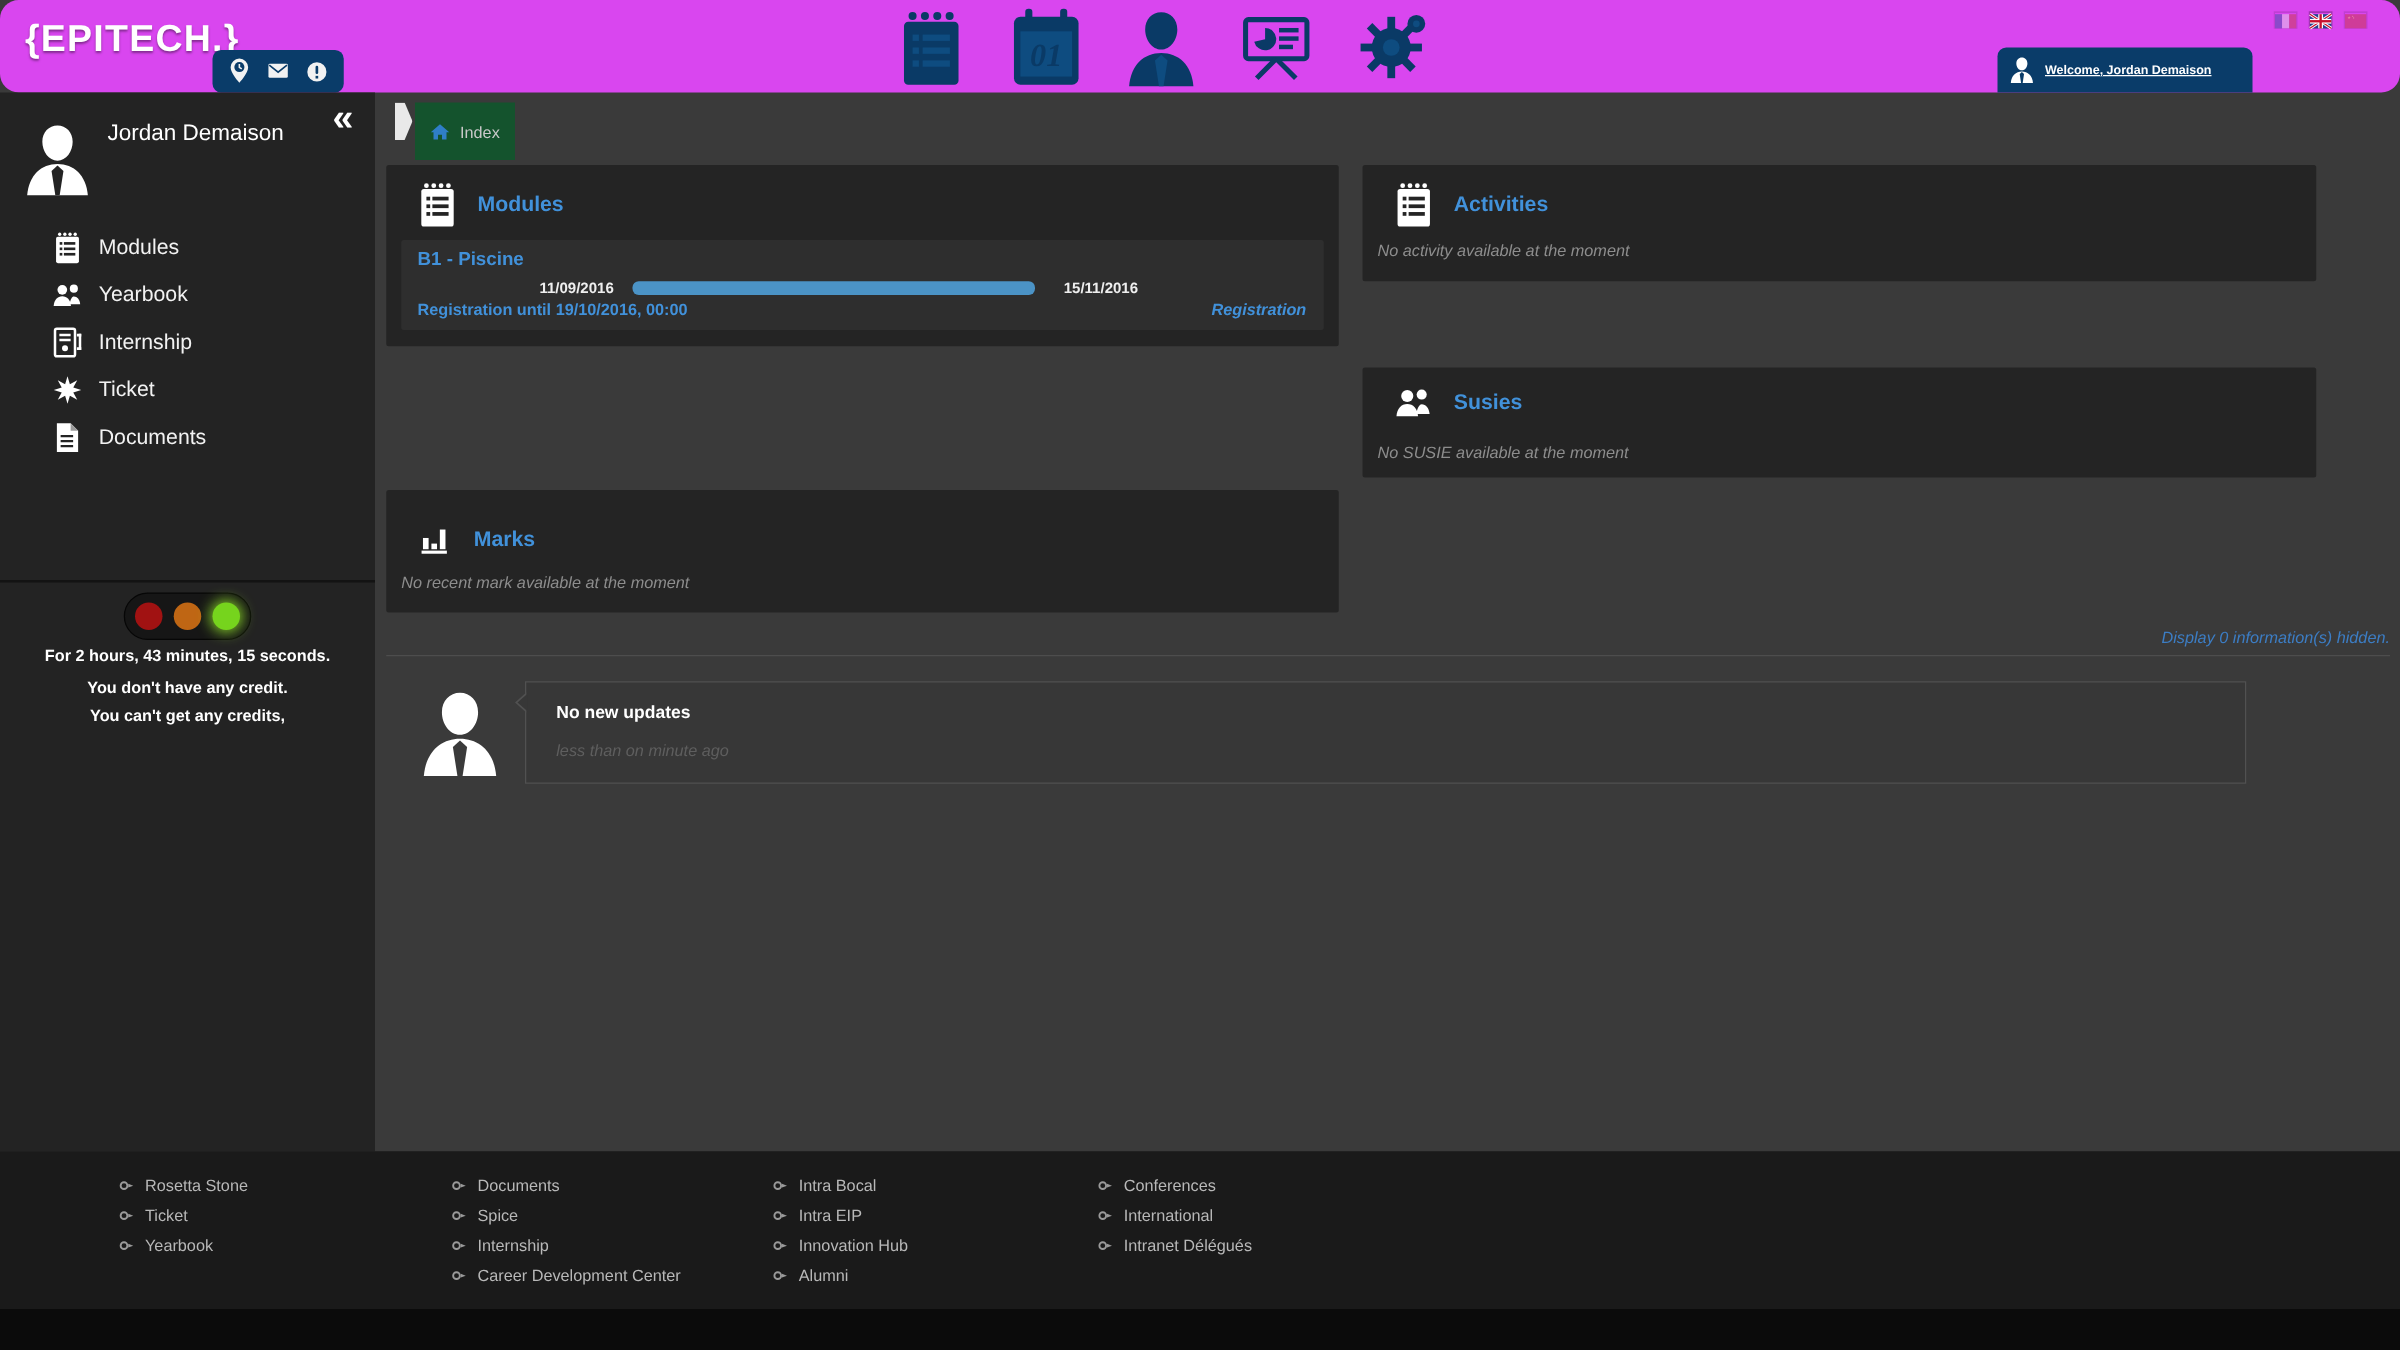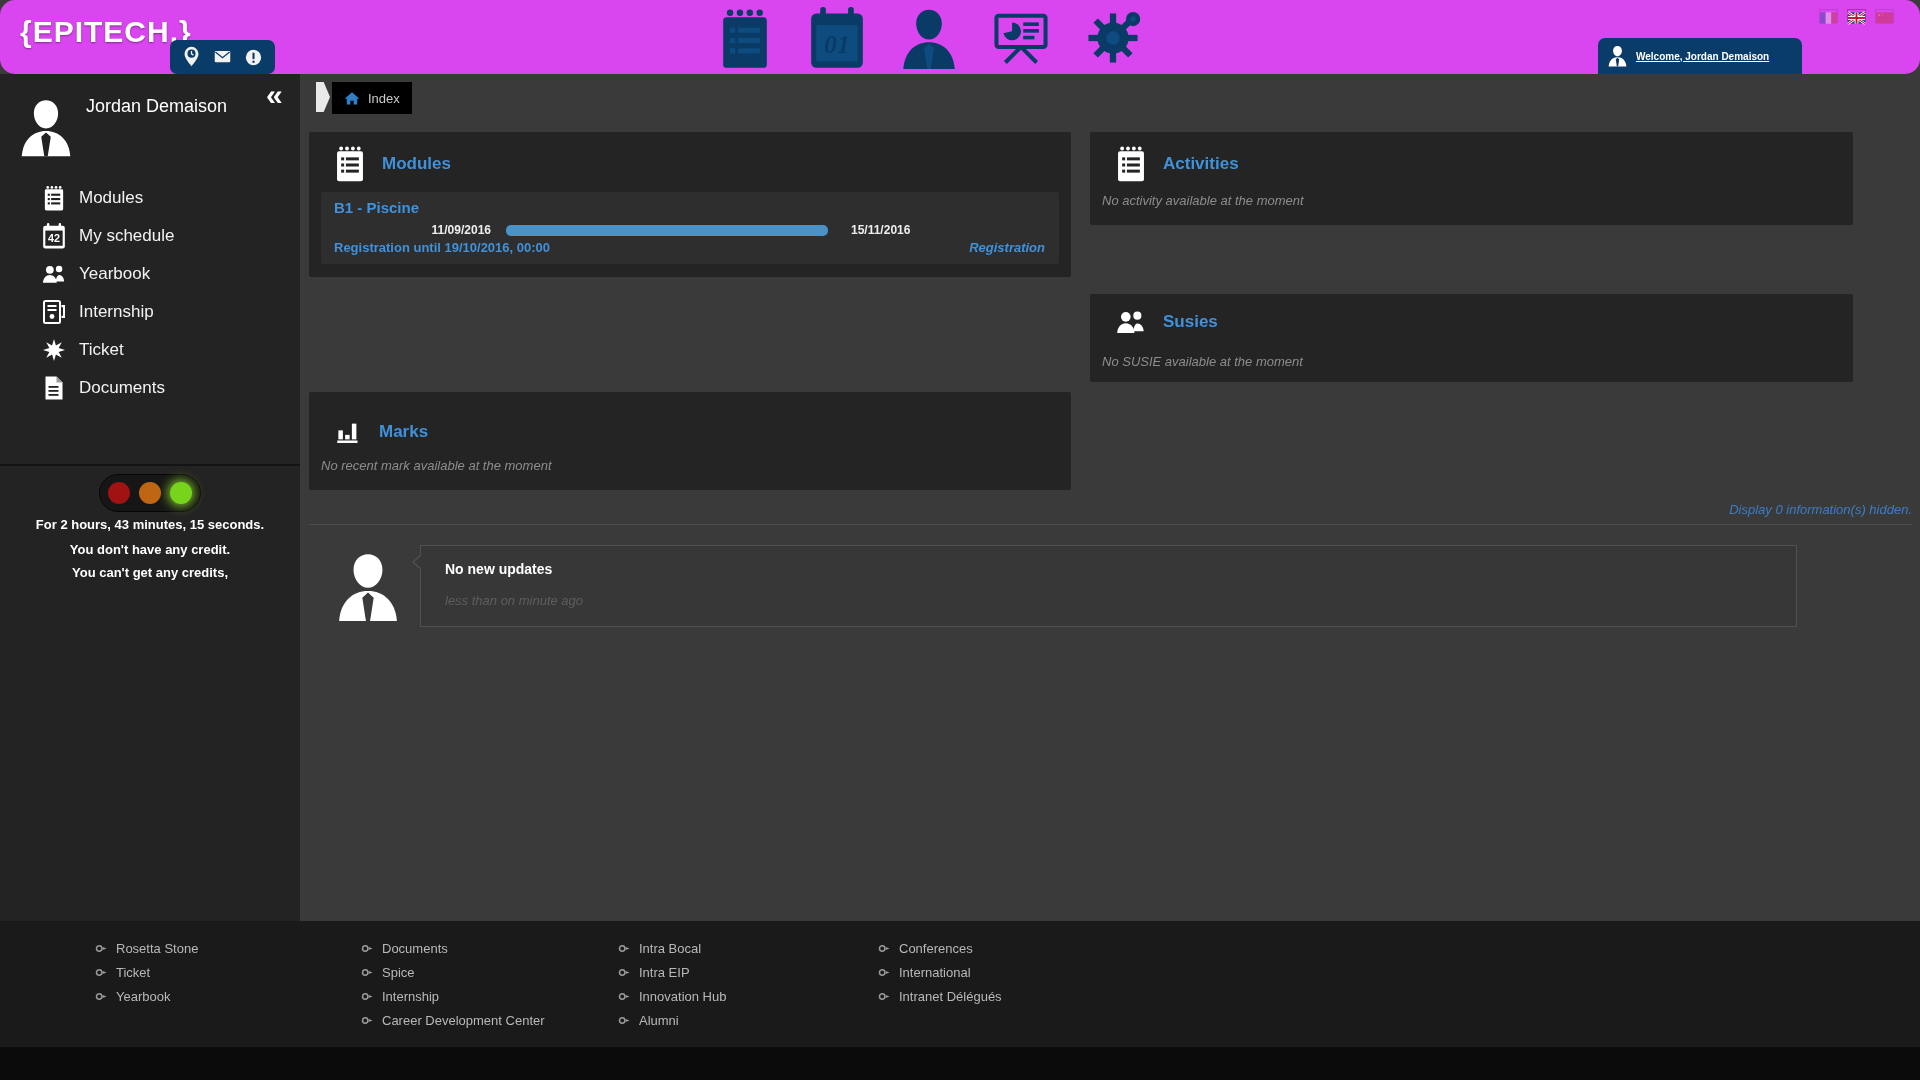--- a/index.html
+++ b/index.html
@@ -37,21 +37,21 @@
   .mi-label { margin-left:13px; font-size:17px; }
   .side-divider { position:absolute; left:0; top:390px; width:100%; border-top:2px solid #131313; }
   .traffic { position:absolute; left:99px; top:400px; width:102px; height:38px; background:#161616; border:1px solid #060606;
              border-radius:19px; display:flex; align-items:center; justify-content:center; gap:9px; }
   .light { width:22px; height:22px; border-radius:50%; }
   .light.green { box-shadow:0 0 11px 2px rgba(150,235,45,.85); }
   .cred { position:absolute; width:100%; text-align:center; color:#fff; font-size:13px; font-weight:bold; }
   
   .breadcrumb { position:absolute; left:316px; top:82px; height:30px; display:flex; cursor:pointer; }
   .bc-tab { width:14px; height:30px; background:#e9e9e9; clip-path:polygon(0 0,55% 0,100% 50%,55% 100%,0 100%); }
-  .bc-box { margin-left:2px; background:#000000; height:32px; display:flex; align-items:center; gap:8px; padding:0 12px; }
+  .bc-box { margin-left:2px; background:#14532d; height:46px; display:flex; align-items:center; gap:8px; padding:0 12px; }
   .bc-box .hm { width:16px; height:15px; }
   .bc-box span { color:#c9c9c9; font-size:13px; }
   .card { position:absolute; background:#242424; --icbg:#242424; border-radius:2px; }
   .card-head { position:absolute; left:26px; display:flex; align-items:center; gap:17px; }
   .card-ic { color:#fff; }
   .card-ic svg { display:block; }
   .card-title { font-size:17px; font-weight:bold; color:#4191da; cursor:pointer; }
   .empty { position:absolute; left:12px; font-style:italic; font-size:13px; color:#8d8d8d; }
   #card-modules { left:309px; top:132px; width:762px; height:145px; }
   #card-activities { left:1090px; top:132px; width:763px; height:93px; }
@@ -266,34 +266,20 @@
                 <rect x="8" y="13.5" width="9.5" height="2.2"></rect>
                 <rect x="4.5" y="18" width="2.2" height="2.2"></rect>
                 <rect x="8" y="18" width="9.5" height="2.2"></rect>
               </g>
             </svg>
         </span>
         <span class="mi-label">Modules</span>
       </div>
       <div class="menu-item">
         <span class="mi-ic">
-          <svg viewBox="0 0 22 24">
-              <g fill="currentColor">
-                <rect x="4.5" y="0" width="2.2" height="4.5" rx="1"></rect>
-                <rect x="15.3" y="0" width="2.2" height="4.5" rx="1"></rect>
-                <rect x="1" y="2.5" width="20" height="21" rx="2"></rect>
-              </g>
-              <rect x="3" y="7" width="16" height="14" style="fill:var(--icbg)"></rect>
-              <text x="11" y="17.8" text-anchor="middle" font-size="10" font-weight="bold" fill="currentColor" font-family="Liberation Sans, sans-serif">42</text>
-            </svg>
-        </span>
-        <span class="mi-label">My schedule</span>
-      </div>
-      <div class="menu-item">
-        <span class="mi-ic">
           <svg viewBox="0 0 26 22" fill="currentColor">
               <circle cx="8.5" cy="6.5" r="4.2"></circle>
               <path d="M1 20.5c.4-5.5 3.4-8.5 7.5-8.5s7.1 3 7.5 8.5z"></path>
               <circle cx="18.5" cy="5.5" r="3.5"></circle>
               <path d="M14.8 19c.6-4.5 2.3-6.8 3.7-6.8 2.9 0 5.1 2.6 5.5 6.8z"></path>
             </svg>
         </span>
         <span class="mi-label">Yearbook</span>
       </div>
       <div class="menu-item">

